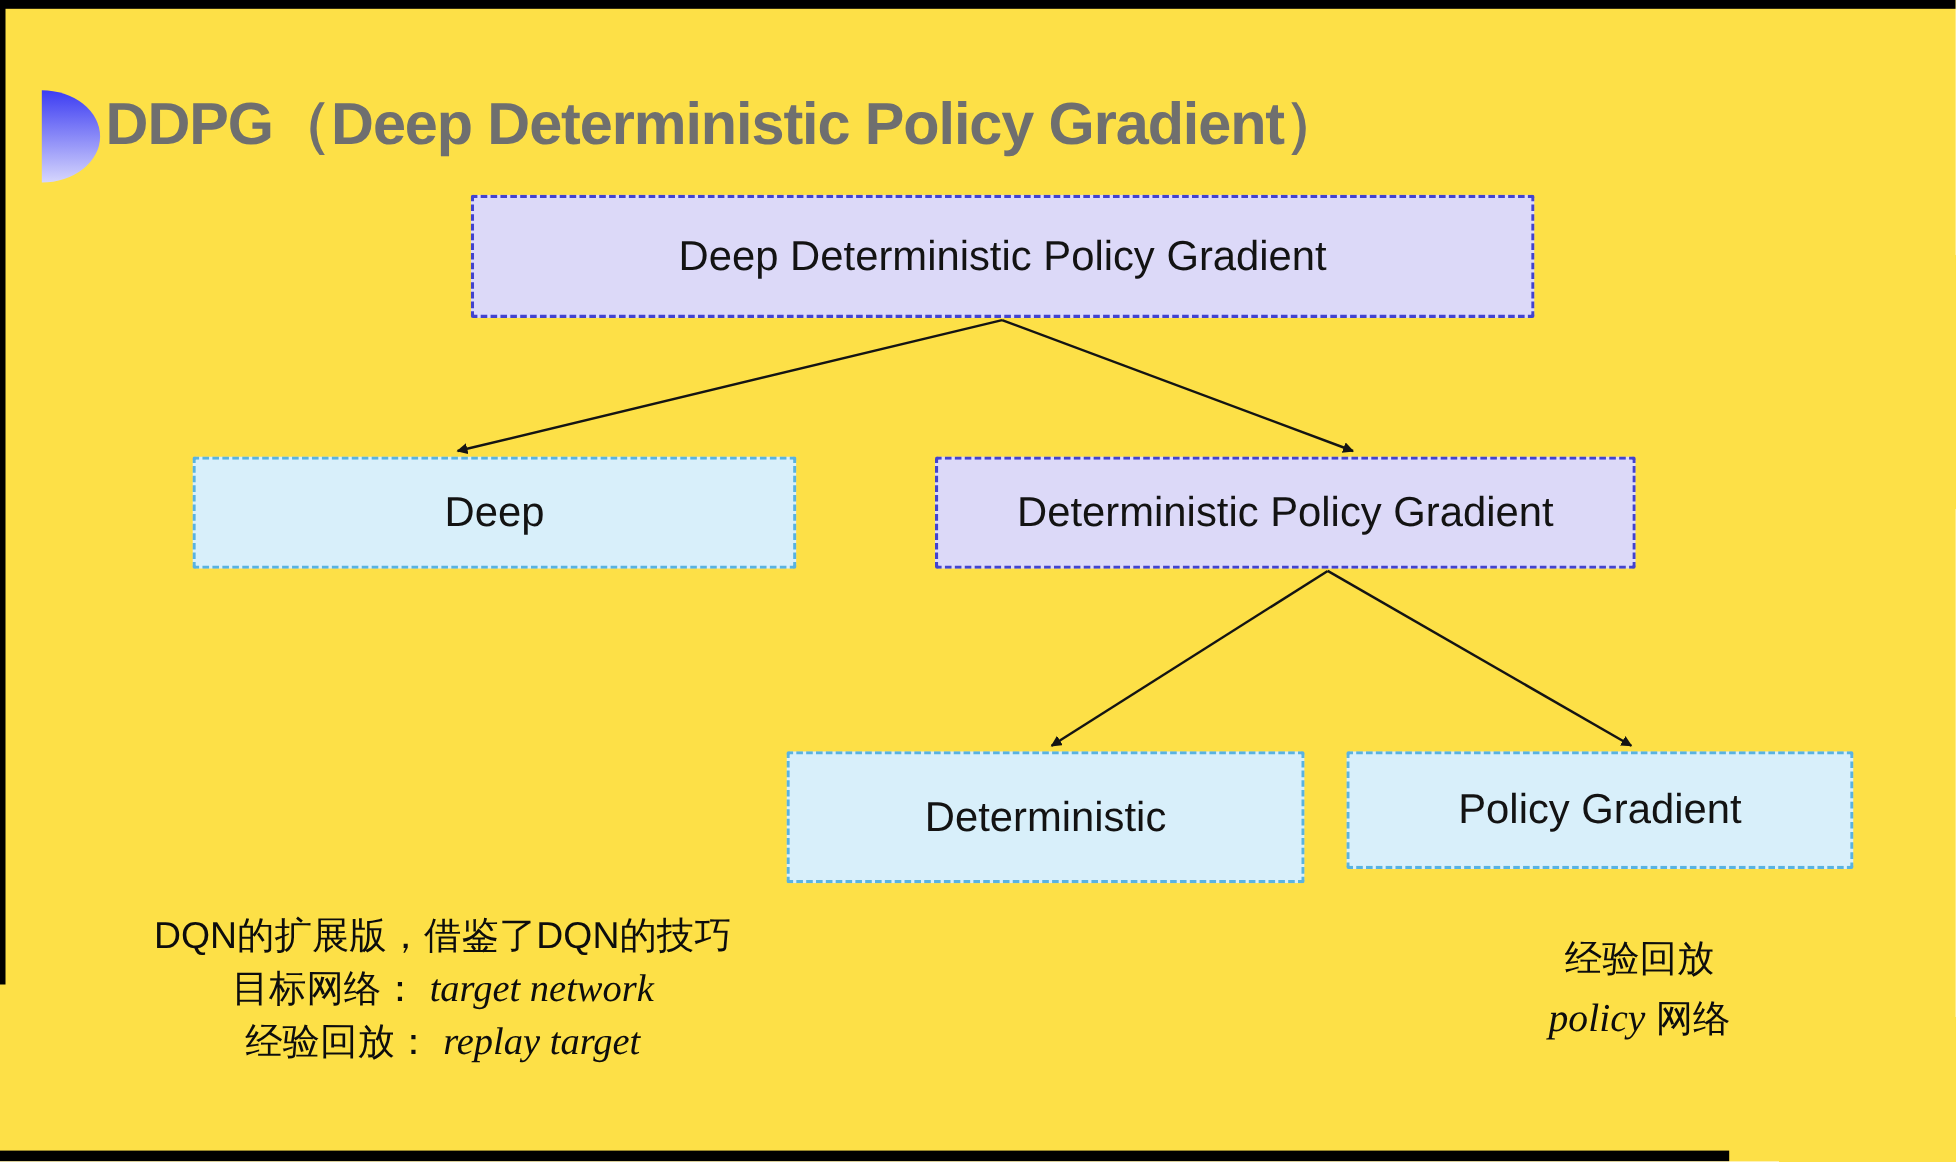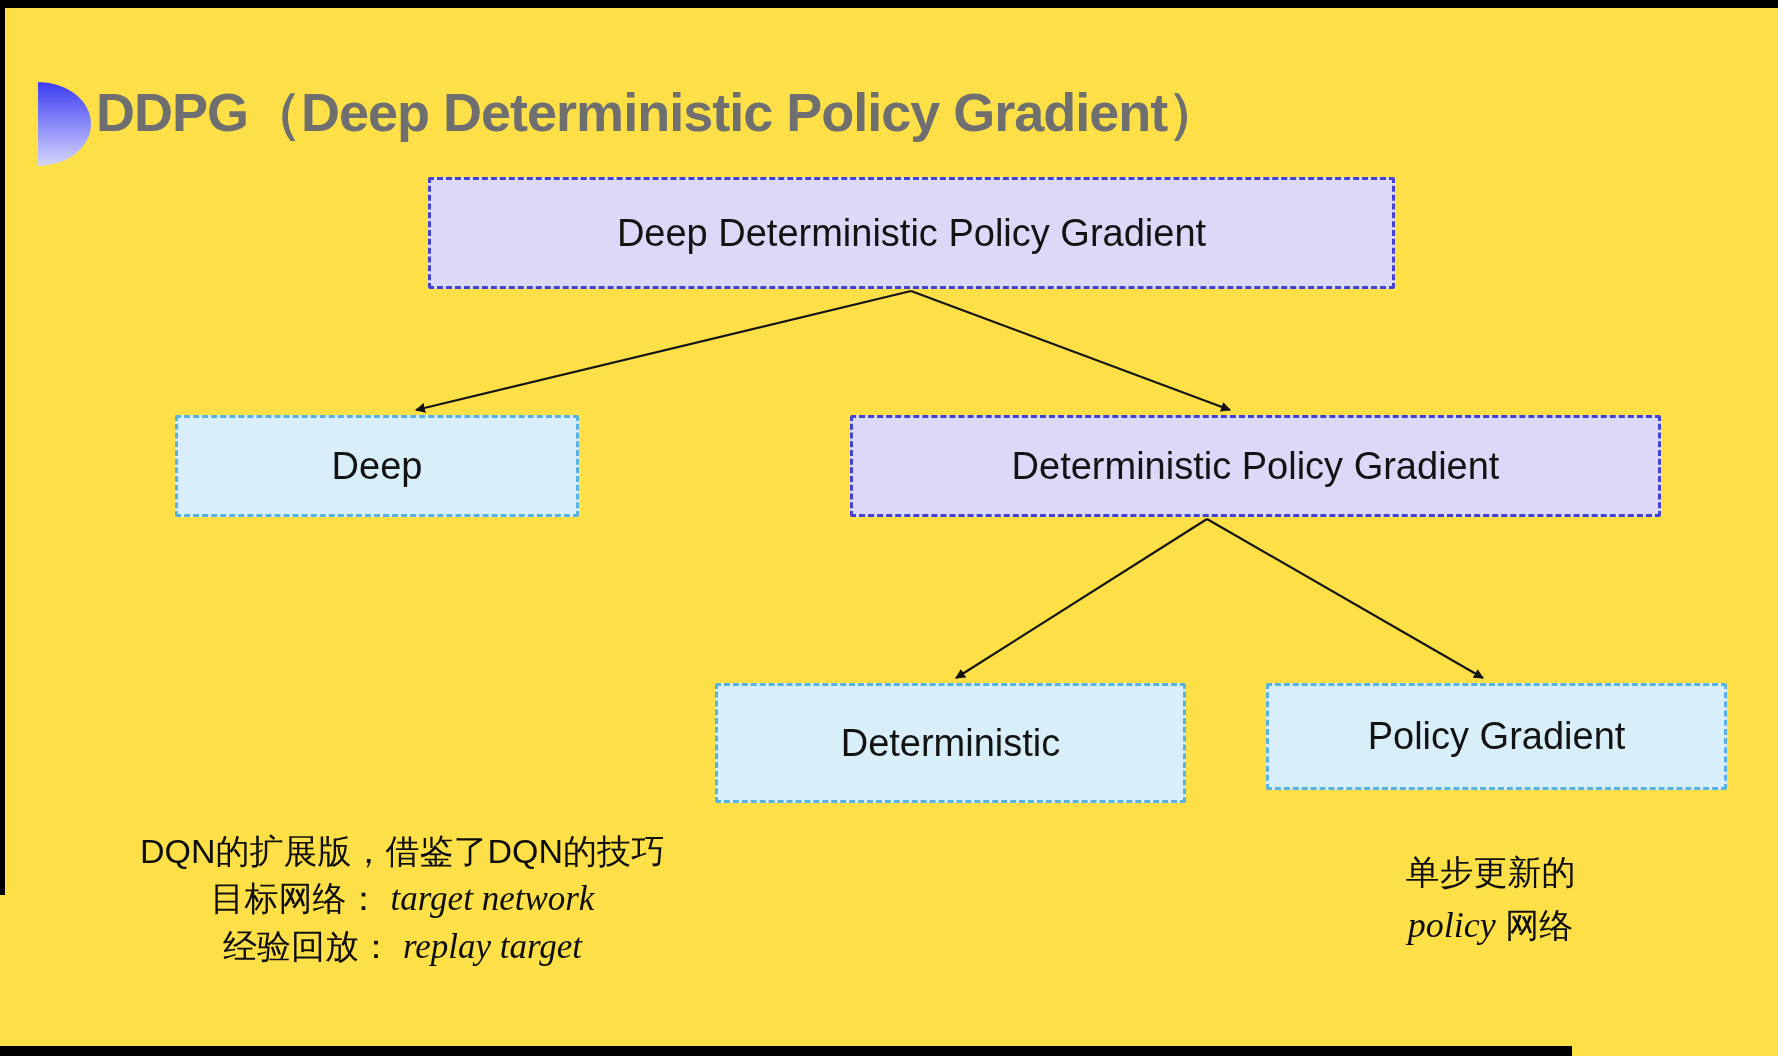--- a/index.html
+++ b/index.html
@@ -50,24 +50,24 @@
     display: flex; align-items: center; justify-content: center;
     font-size: 38px;
     font-weight: 500;
     color: #131313;
     white-space: nowrap;
   }
   .node.lav  { background: var(--lavender-fill, #dcd9f8); border-color: var(--lavender-border, #4343cf); }
   .node.cyan { background: var(--cyan-fill, #d8effa);     border-color: var(--cyan-border, #59b3e2); }
 
   .node-root { left: 428px;  top: 177px; width: 967px; height: 112px; }
-  .node-deep { left: 175px;  top: 415px; width: 404px; height: 102px; }
-  .node-dpg  { left: 850px;  top: 415px; width: 811px; height: 102px; }
+  .node-deep { left: 175px;  top: 415px; width: 549px; height: 102px; }
+  .node-dpg  { left: 850px;  top: 415px; width: 637px; height: 102px; }
   .node-det  { left: 715px;  top: 683px; width: 471px; height: 120px; }
-  .node-pg   { left: 1266px; top: 683px; width: 461px; height: 107px; }
+  .node-pg   { left: 1224px; top: 683px; width: 461px; height: 107px; }
 
   
   .arrows {
     position: absolute;
     left: 0; top: 0;
     width: 1778px; height: 1056px;
     pointer-events: none;
   }
 
   
@@ -149,17 +149,17 @@
   </div>
 
   <div class="note note-deep">
     <span class="row">DQN的扩展版，借鉴了DQN的技巧</span>
     <span class="row"><span>目标网络：</span><span class="term">target network</span></span>
     <span class="row"><span>经验回放：</span><span class="term">replay target</span></span>
   </div>
 
 
   <div class="note note-pg">
-    <span class="row">单步更新的</span>
+    <span class="row">经验回放</span>
     <span class="row"><span class="term-inline">policy</span><span> 网络</span></span>
   </div>
 
 </div>
 
 </body></html>

